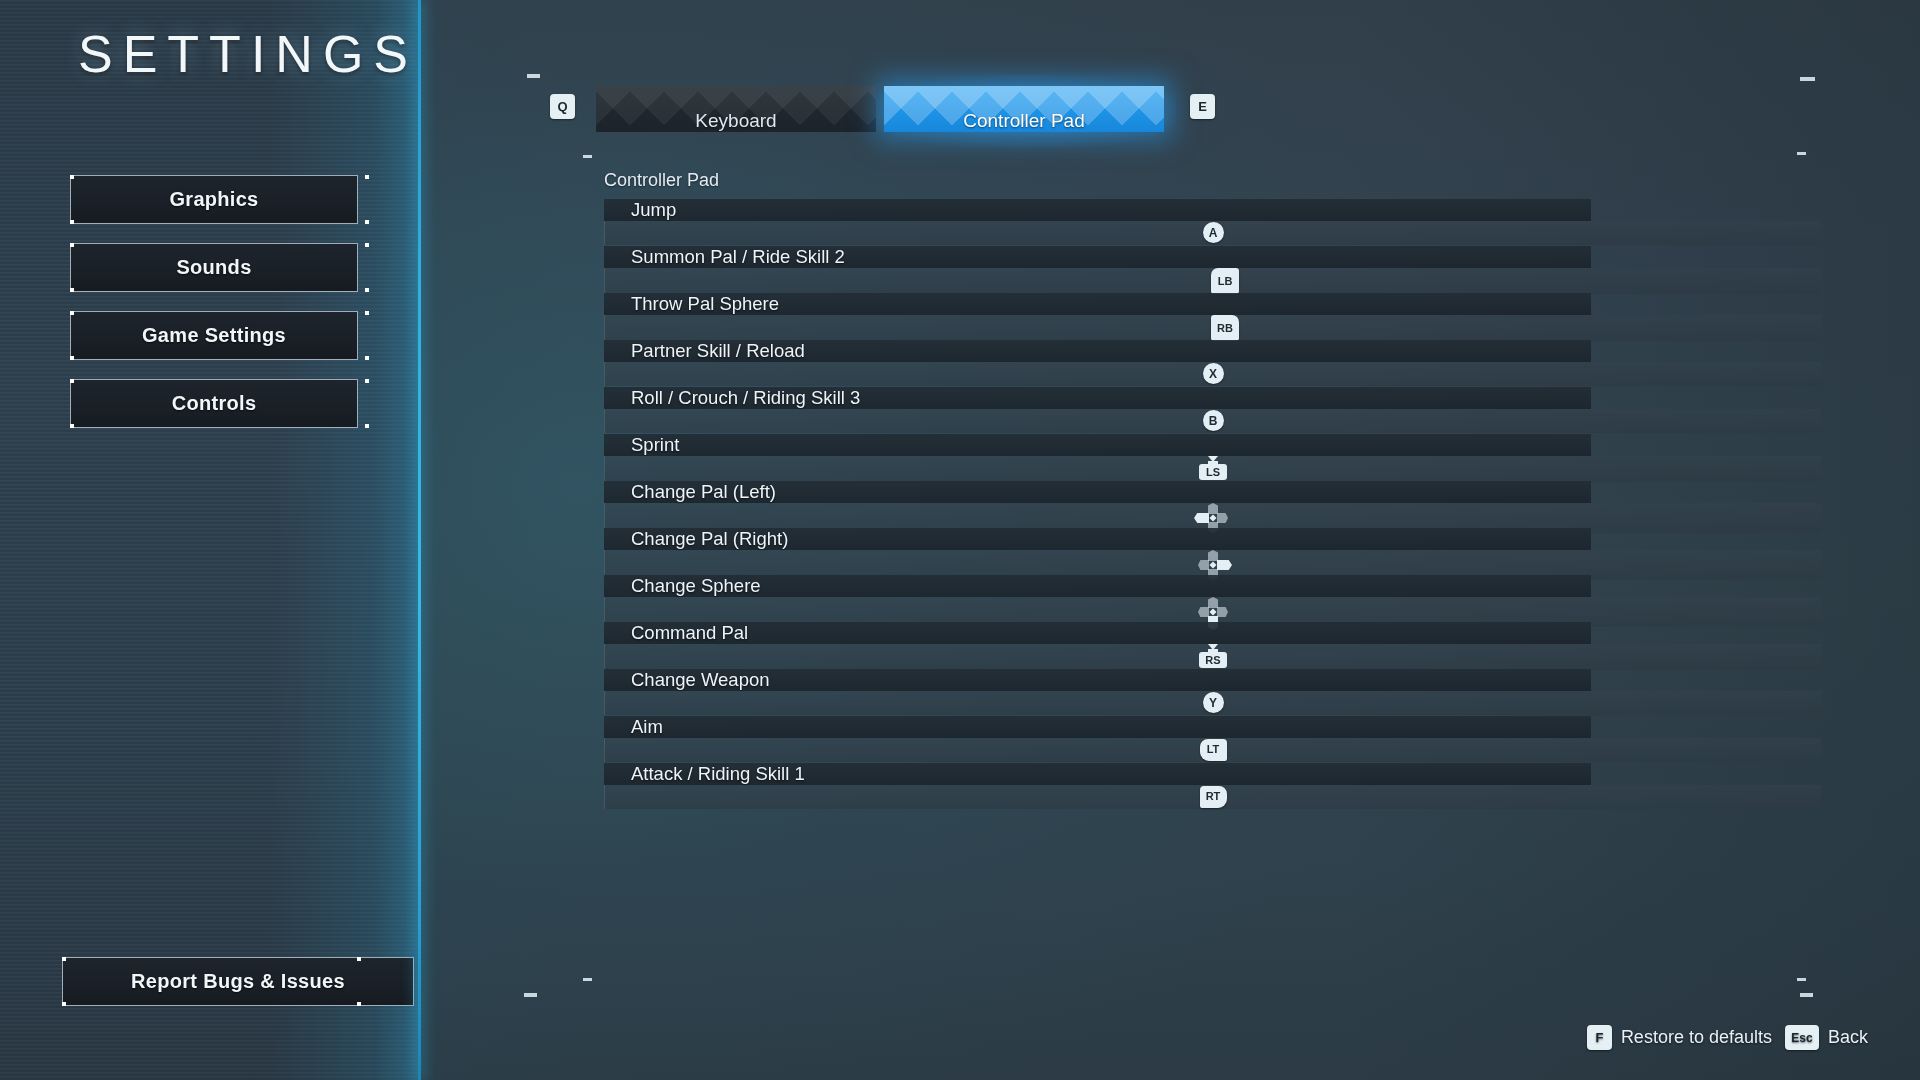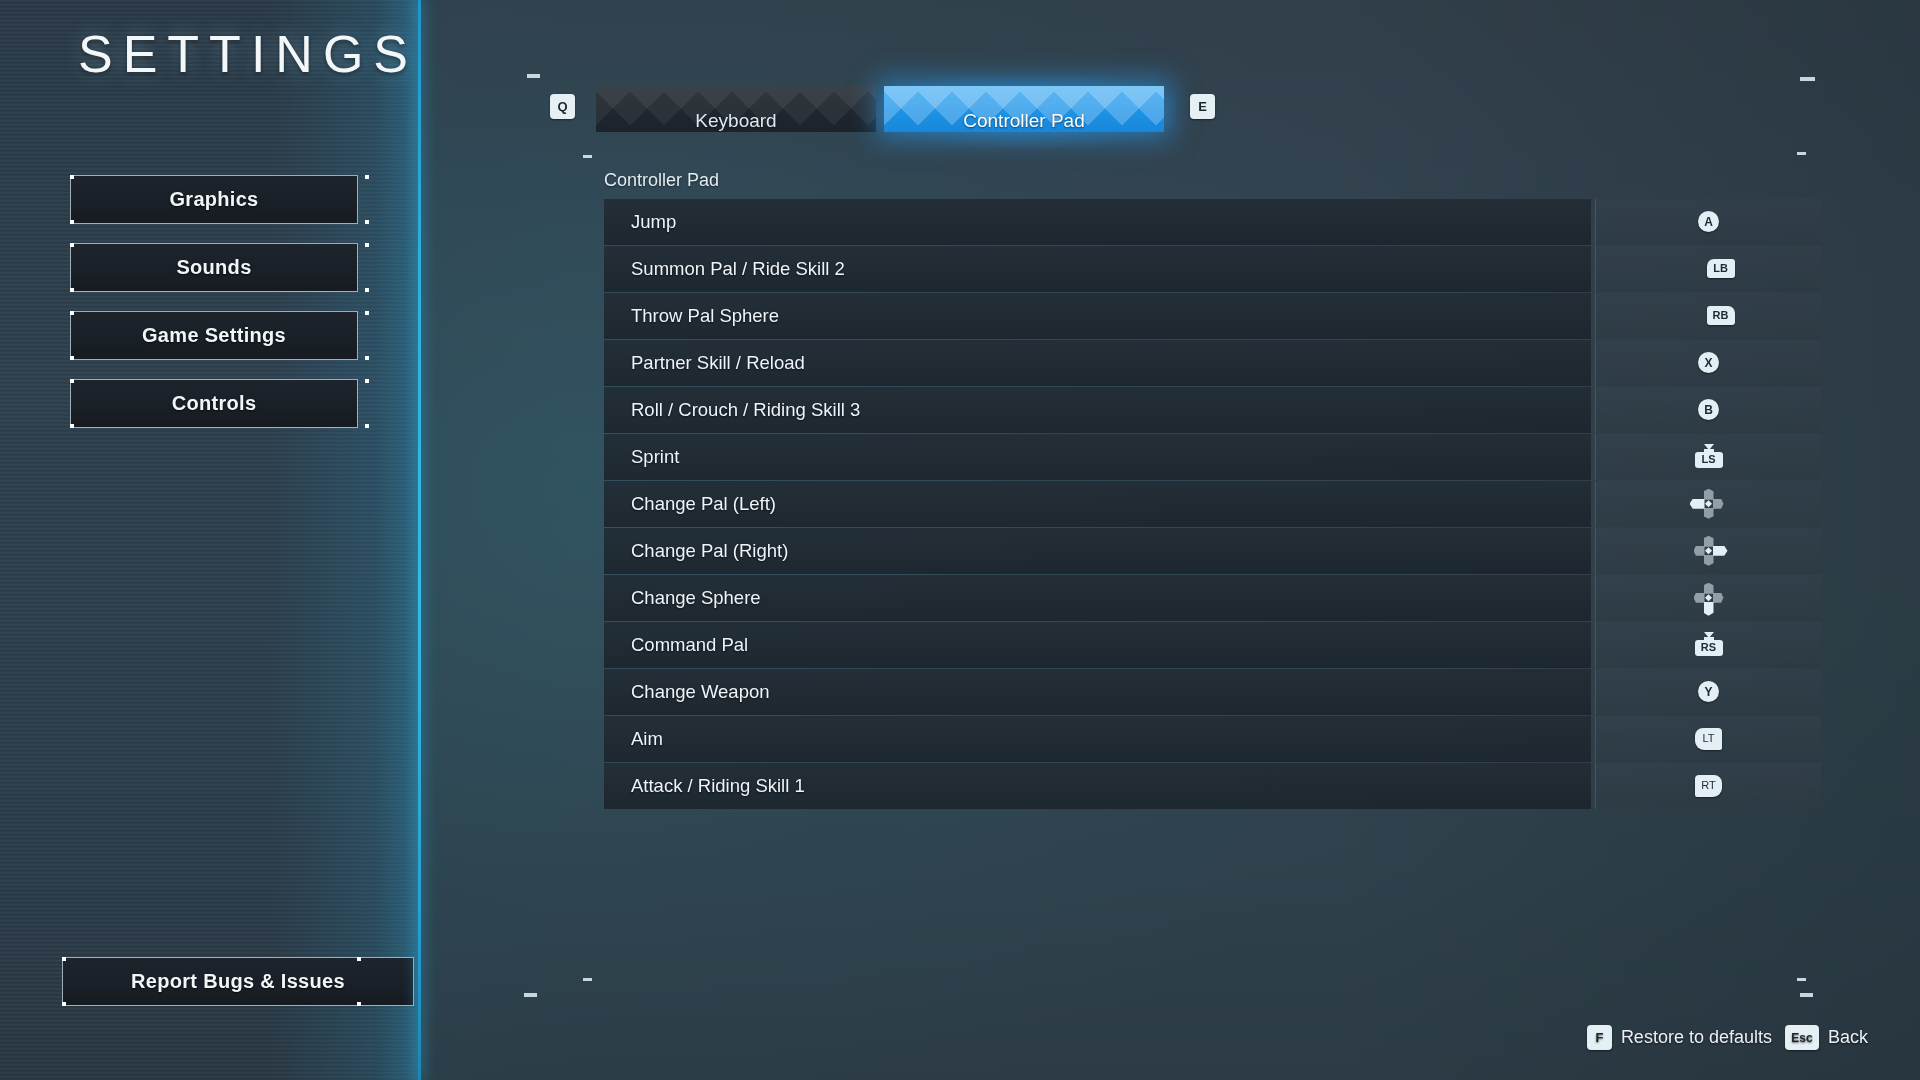--- a/index.html
+++ b/index.html
@@ -157,20 +157,21 @@
   }
   .table {
     position:absolute; left:604px; top:199px;
     width:1217px;
   }
   .trow {
     position:relative;
     display:flex; align-items:stretch;
     height:45.5px;
     margin-bottom:1.5px;
+    flex-direction:column;
   }
   .tcell-name {
     width:987px;
     background:linear-gradient(180deg, rgba(34,44,53,0.92) 0%, rgba(28,37,45,0.94) 100%);
     display:flex; align-items:center;
     padding-left:27px;
     font-size:18.5px;
     color:#eef4f8;
     text-shadow:0 1px 2px rgba(0,0,0,0.6);
   }
@@ -187,34 +188,34 @@
   .btn-round {
     width:21px; height:21px; border-radius:50%;
     background:#e4eff5;
     color:#1d2a33;
     font-size:12px; font-weight:bold;
     display:flex; align-items:center; justify-content:center;
     line-height:1;
     box-shadow:0 1px 2px rgba(0,0,0,0.45);
   }
   .btn-bumper {
-    min-width:28px; height:19px; padding:0 4px;
+    min-width:28px; height:26px; padding:0 4px;
     background:#e4eff5; color:#1d2a33;
     font-size:11px; font-weight:bold;
     display:flex; align-items:center; justify-content:center;
     line-height:1;
     box-shadow:0 1px 2px rgba(0,0,0,0.45);
     margin-left:24px;
   }
   .btn-bumper.lb { border-radius:7px 3px 3px 3px; }
   .btn-bumper.rb { border-radius:3px 7px 3px 3px; }
   .btn-trigger {
     min-width:27px; height:22px; padding:0 4px;
     background:#e4eff5; color:#1d2a33;
-    font-size:11px; font-weight:normal;
+    font-size:11px; font-weight:bold;
     display:flex; align-items:center; justify-content:center;
     line-height:1;
     box-shadow:0 1px 2px rgba(0,0,0,0.45);
   }
   .btn-trigger.lt { border-radius:8px 4px 2px 9px; }
   .btn-trigger.rt { border-radius:4px 8px 9px 2px; }
 
   .stick { position:relative; width:34px; height:26px; }
   .stick .cap {
     position:absolute; left:3px; top:8px; width:28px; height:16px;

